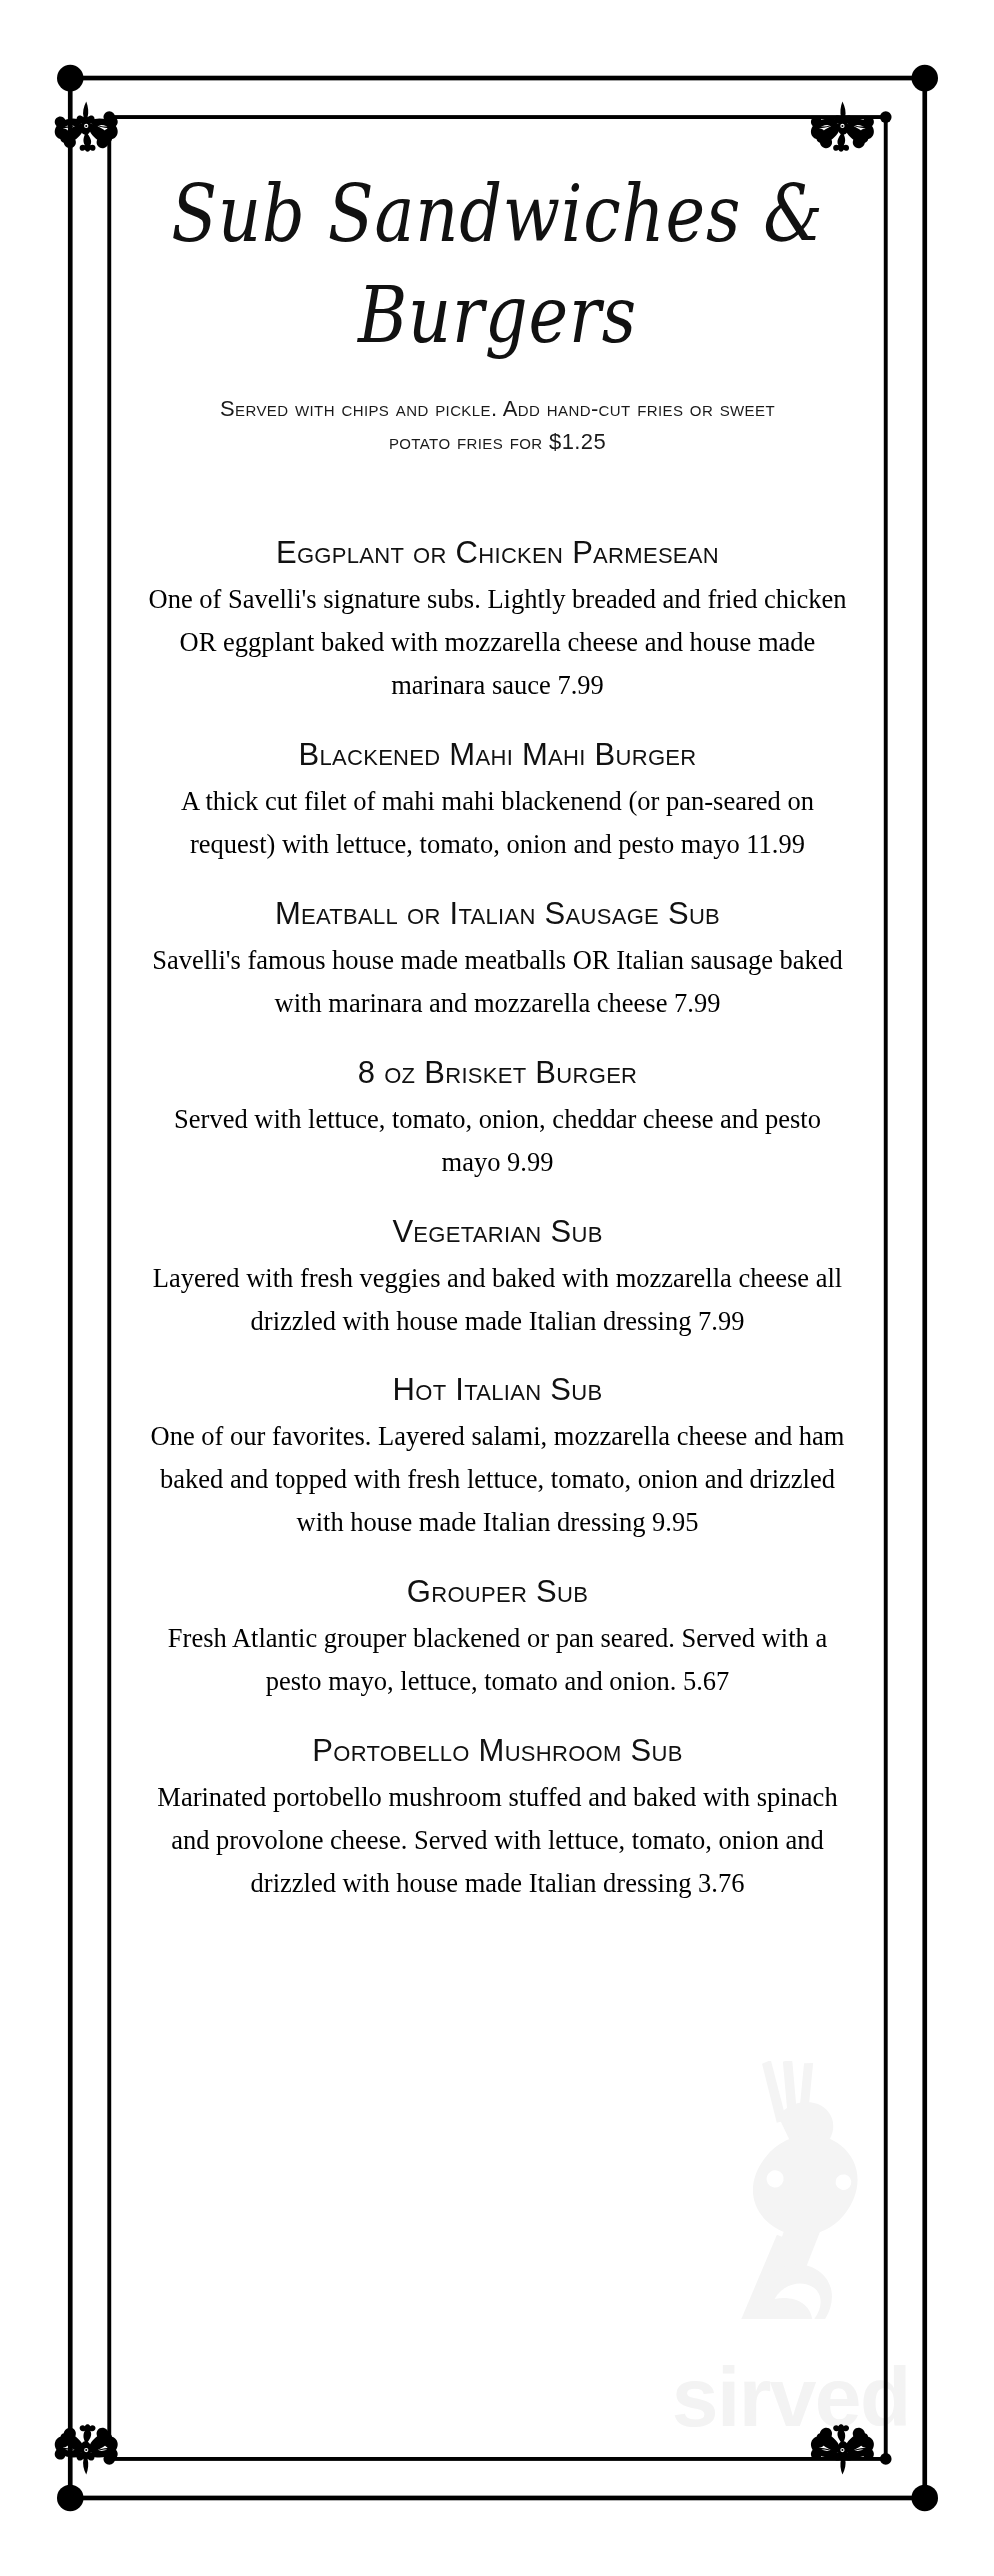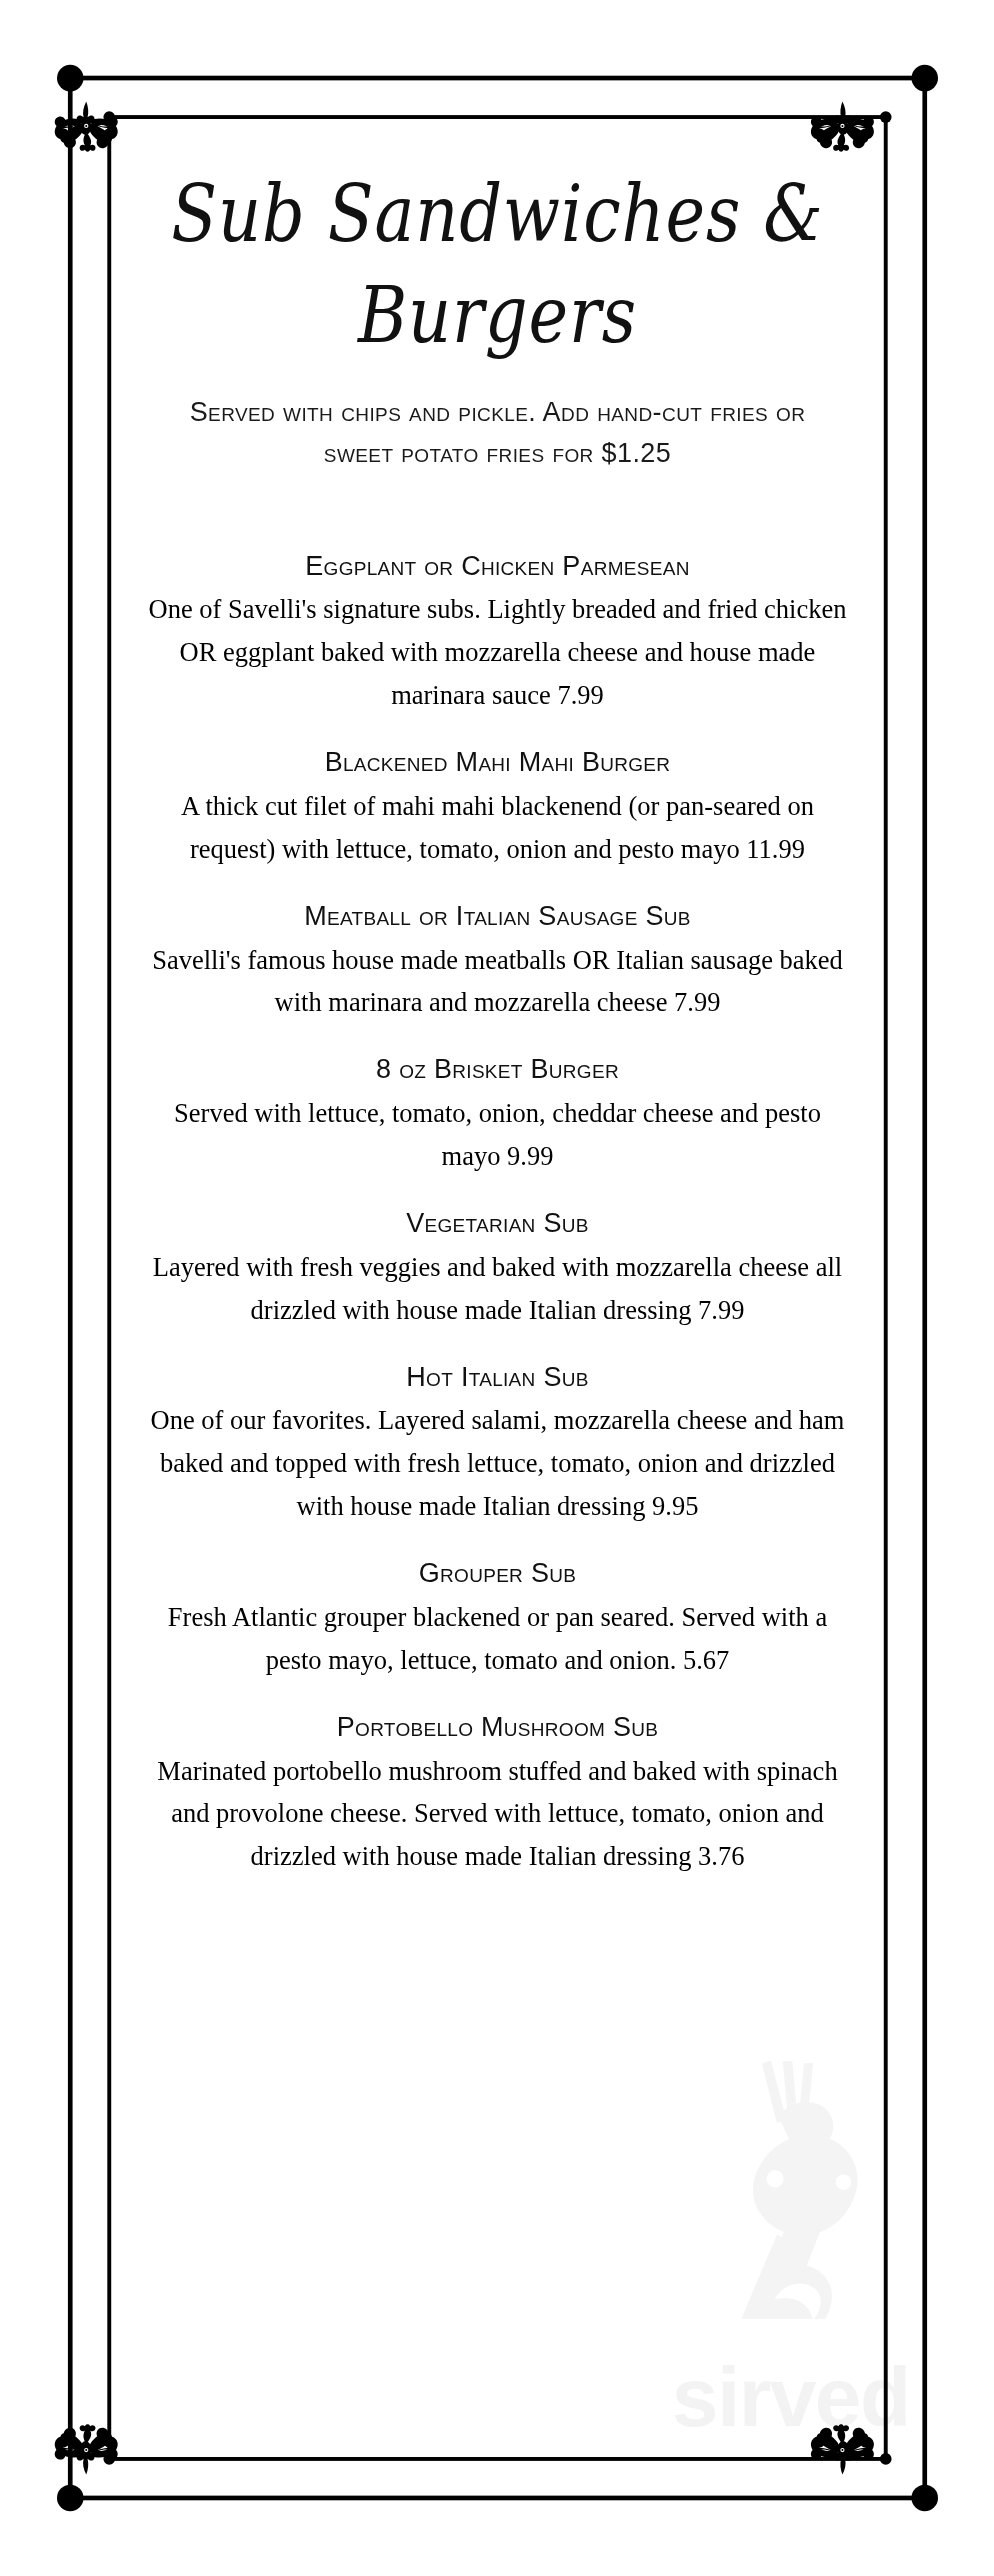--- a/index.html
+++ b/index.html
@@ -86,42 +86,42 @@
     letter-spacing: 0.8px;
     margin: 94px 0 0 0;
     padding: 0 47px;
     transform: scaleY(1.18);
     transform-origin: center top;
   }
 
   #menu-subtitle {
     font-family: "Liberation Sans", sans-serif;
     font-variant: small-caps;
-    font-size: 27px;
+    font-size: 22px;
     line-height: 1.52;
     color: #1a1a1a;
     letter-spacing: 0.4px;
     margin: 56px auto 0 auto;
     max-width: 616px;
     font-weight: 400;
   }
 
   #items {
     margin-top: 75px;
     padding-bottom: 31px;
   }
 
   .menu-item {
     margin-bottom: 28px;
   }
 
   .item-name {
     font-family: "Liberation Sans", sans-serif;
     font-variant: small-caps;
-    font-size: 27px;
+    font-size: 31px;
     letter-spacing: 0.3px;
     color: #111111;
     line-height: 1.3;
     margin-bottom: 4.7px;
   }
 
   .item-desc {
     font-family: "Liberation Serif", serif;
     font-size: 26.5px;
     line-height: 1.62;

